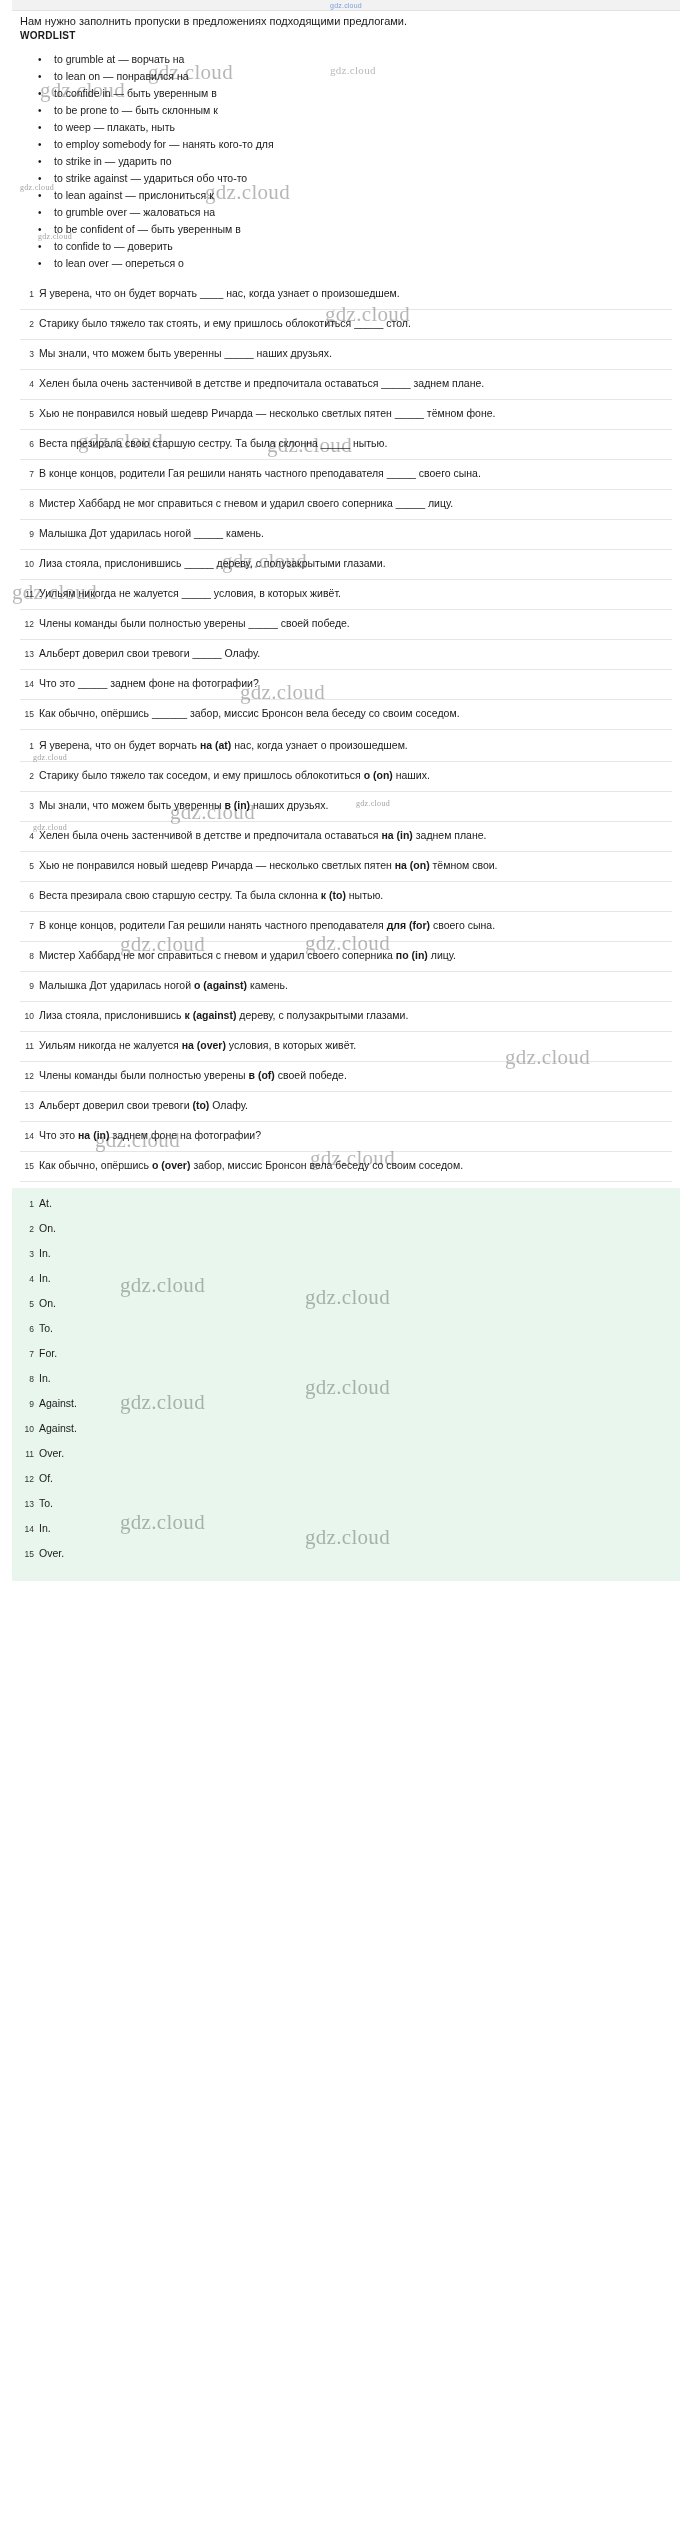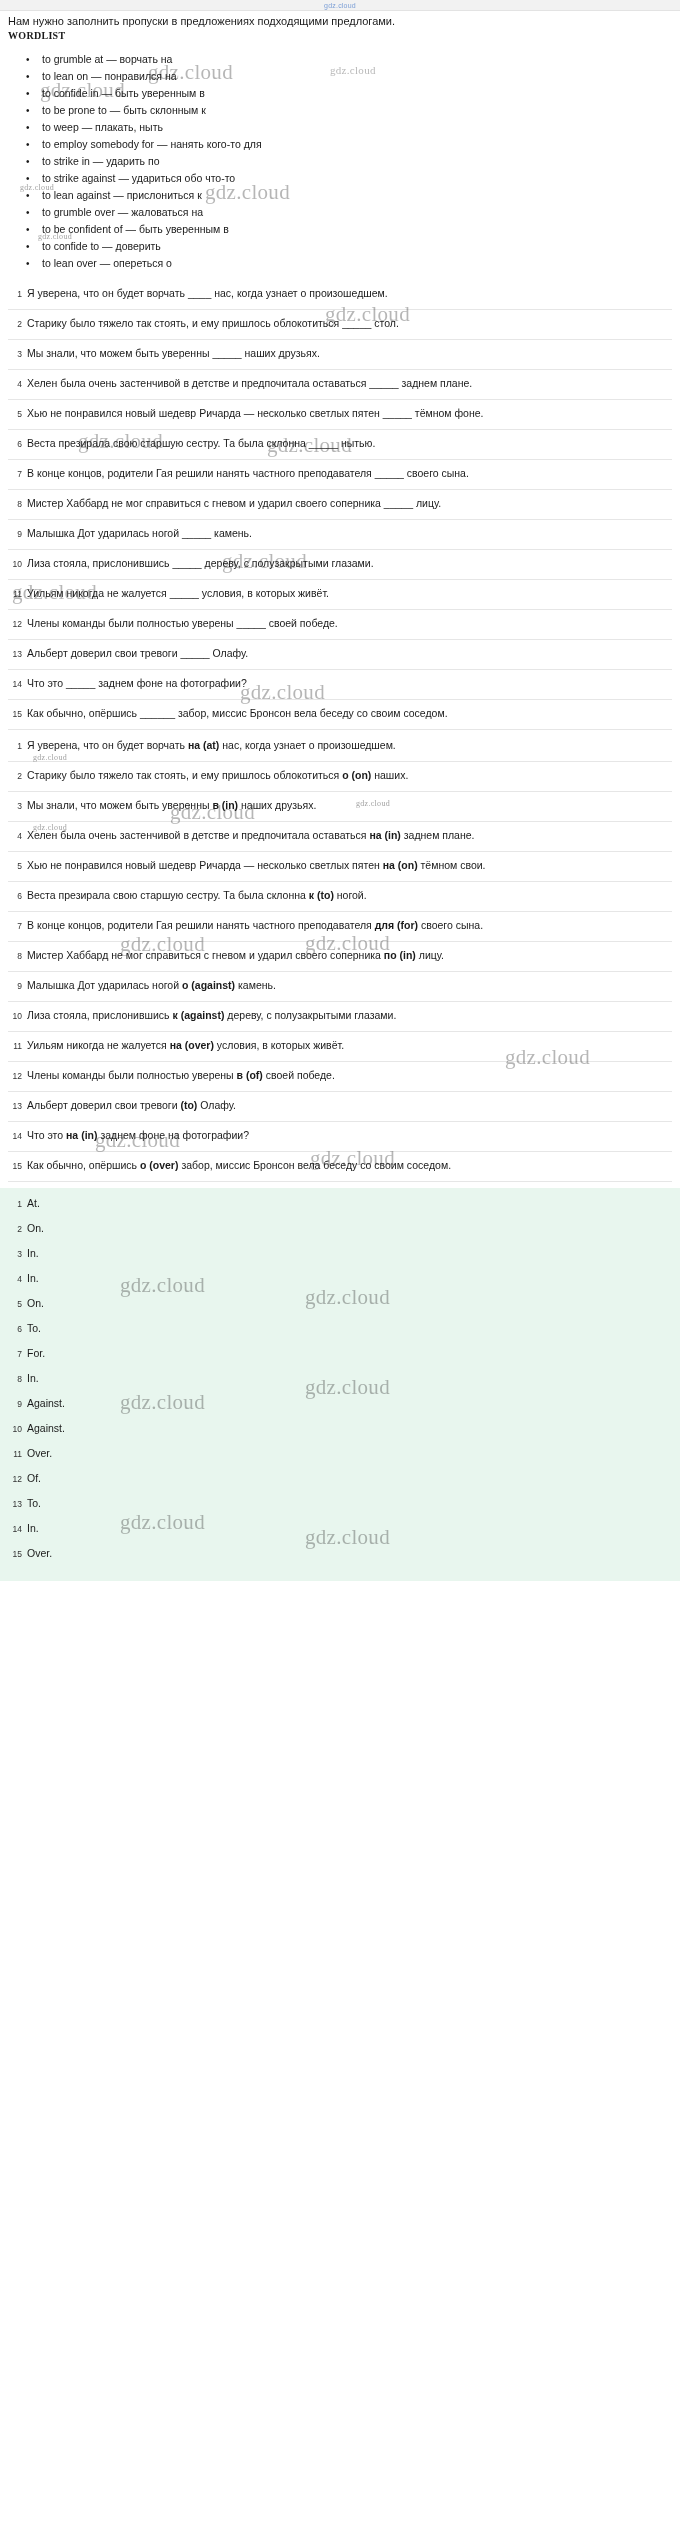--- a/index.html
+++ b/index.html
@@ -8,20 +8,21 @@
     width: 680px;
     background: #ffffff;
     font-family: "Liberation Sans", sans-serif;
     color: #1a1a1a;
   }
   .page {
     position: relative;
     width: 680px;
     min-height: 2530px;
     overflow: hidden;
+    padding-left: 12px;
   }
   .topbar {
     height: 11px;
     background: #f2f2f2;
     border-bottom: 1px solid #e3e3e3;
     text-align: center;
     font-size: 7px;
     line-height: 11px;
     color: #7c9fd6;
     letter-spacing: .2px;
@@ -29,21 +30,20 @@
   .intro {
     font-size: 11px;
     padding: 4px 8px 0 8px;
     color: #1a1a1a;
   }
   .wordlist-title {
     font-size: 10px;
     font-weight: bold;
     padding: 3px 8px 2px 8px;
     letter-spacing: .3px;
-    font-family: Liberation Serif, serif;
   }
   ul.wordlist {
     list-style: none;
     margin: 8px;
     padding: 0 8px 4px 26px;
   }
   ul.wordlist li {
     position: relative;
     font-size: 10.5px;
     line-height: 17px;
@@ -215,41 +215,41 @@
     </div>
 
   <div class="num-list" id="solved-list">
       <div class="num-item">
         <div class="n">1</div>
         <div class="body"><span>Я уверена, что он будет ворчать </span><b>на (at)</b><span> нас, когда узнает о произошедшем.</span></div>
       </div>
       <div class="divider"></div>
       <div class="num-item">
         <div class="n">2</div>
-        <div class="body"><span>Старику было тяжело так стоять, и ему пришлось облокотиться </span><b>о (on)</b><span> наших.</span></div>
+        <div class="body"><span>Старику было тяжело так соседом, и ему пришлось облокотиться </span><b>о (on)</b><span> наших.</span></div>
       </div>
       <div class="divider"></div>
       <div class="num-item">
         <div class="n">3</div>
         <div class="body"><span>Мы знали, что можем быть уверенны </span><b>в (in)</b><span> наших друзьях.</span></div>
       </div>
       <div class="divider"></div>
       <div class="num-item">
         <div class="n">4</div>
         <div class="body"><span>Хелен была очень застенчивой в детстве и предпочитала оставаться </span><b>на (in)</b><span> заднем плане.</span></div>
       </div>
       <div class="divider"></div>
       <div class="num-item">
         <div class="n">5</div>
         <div class="body"><span>Хью не понравился новый шедевр Ричарда — несколько светлых пятен </span><b>на (on)</b><span> тёмном свои.</span></div>
       </div>
       <div class="divider"></div>
       <div class="num-item">
         <div class="n">6</div>
-        <div class="body"><span>Веста презирала свою старшую сестру. Та была склонна </span><b>к (to)</b><span> ногой.</span></div>
+        <div class="body"><span>Веста презирала свою старшую сестру. Та была склонна </span><b>к (to)</b><span> нытью.</span></div>
       </div>
       <div class="divider"></div>
       <div class="num-item">
         <div class="n">7</div>
         <div class="body"><span>В конце концов, родители Гая решили нанять частного преподавателя </span><b>для (for)</b><span> своего сына.</span></div>
       </div>
       <div class="divider"></div>
       <div class="num-item">
         <div class="n">8</div>
         <div class="body"><span>Мистер Хаббард не мог справиться с гневом и ударил своего соперника </span><b>по (in)</b><span> лицу.</span></div>

